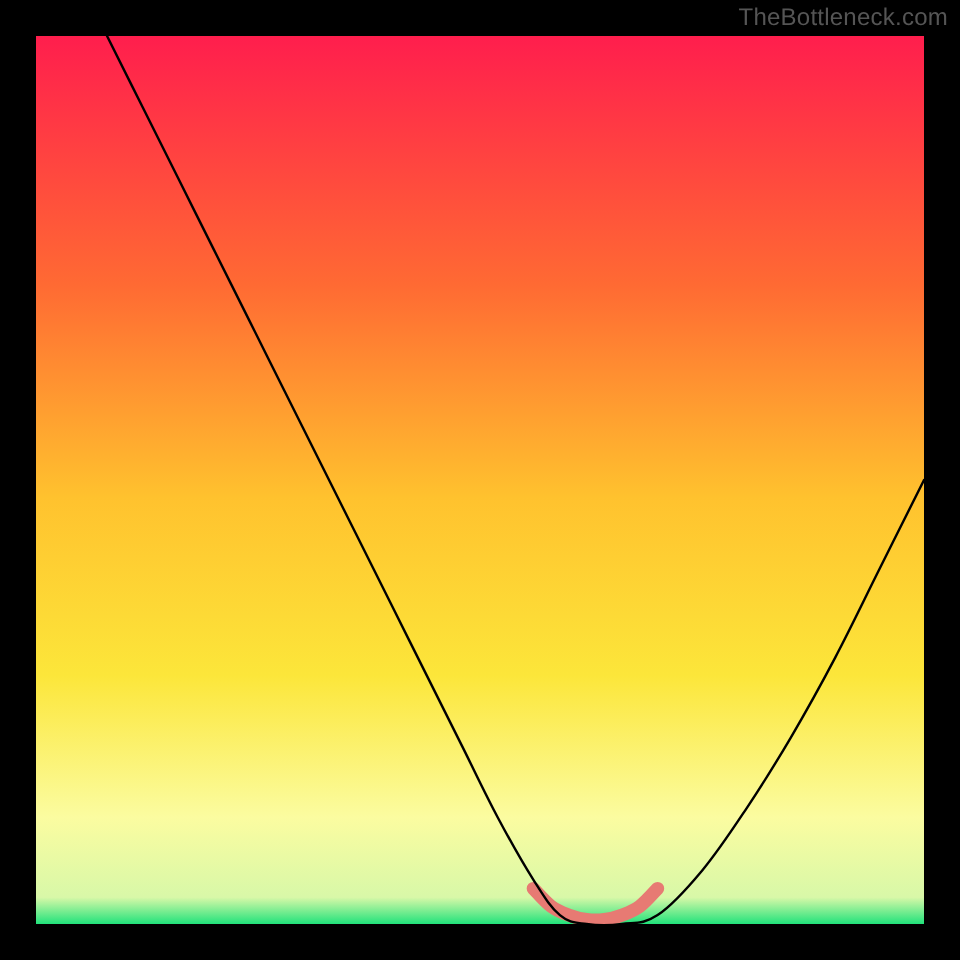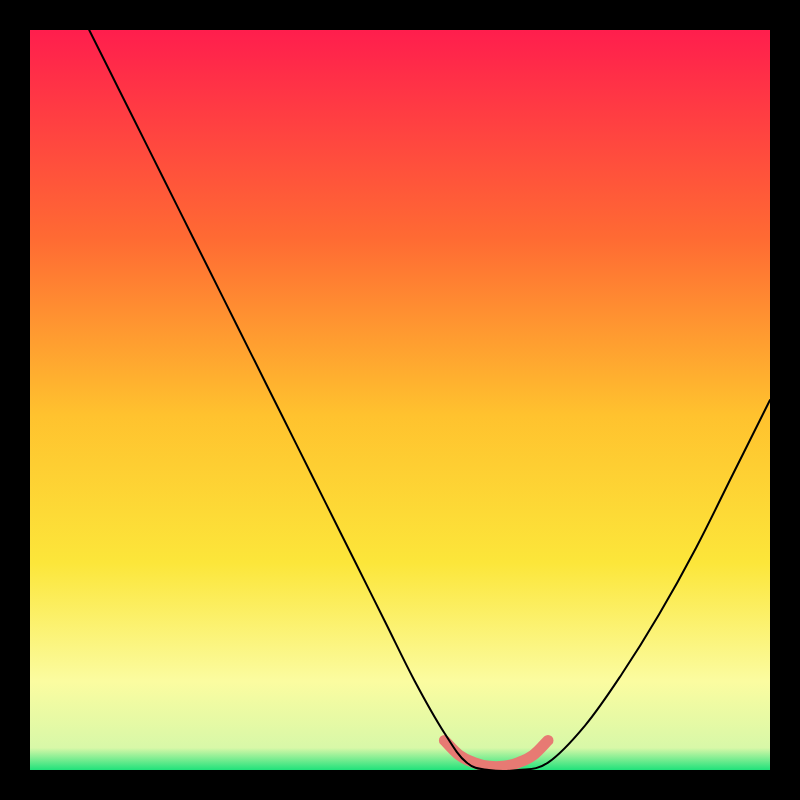--- a/index.html
+++ b/index.html
@@ -48,20 +48,21 @@
     left: 0;
     top: 0;
     z-index: 5;
   }
 </style>
 </head>
 <body>
 
 <div class="frame">
 
+  <div class="watermark">TheBottleneck.com</div>
 
   <div class="plot">
 
     <svg width="740" height="740" viewBox="0 0 740 740">
       <defs>
         <linearGradient id="bg-grad" x1="0" y1="0" x2="0" y2="1">
           <stop id="g0" offset="0%" stop-color="#FF1E4D"></stop>
           <stop id="g1" offset="28%" stop-color="#FF6A33"></stop>
           <stop id="g2" offset="52%" stop-color="#FFC22E"></stop>
           <stop id="g3" offset="72%" stop-color="#FCE63A"></stop>

